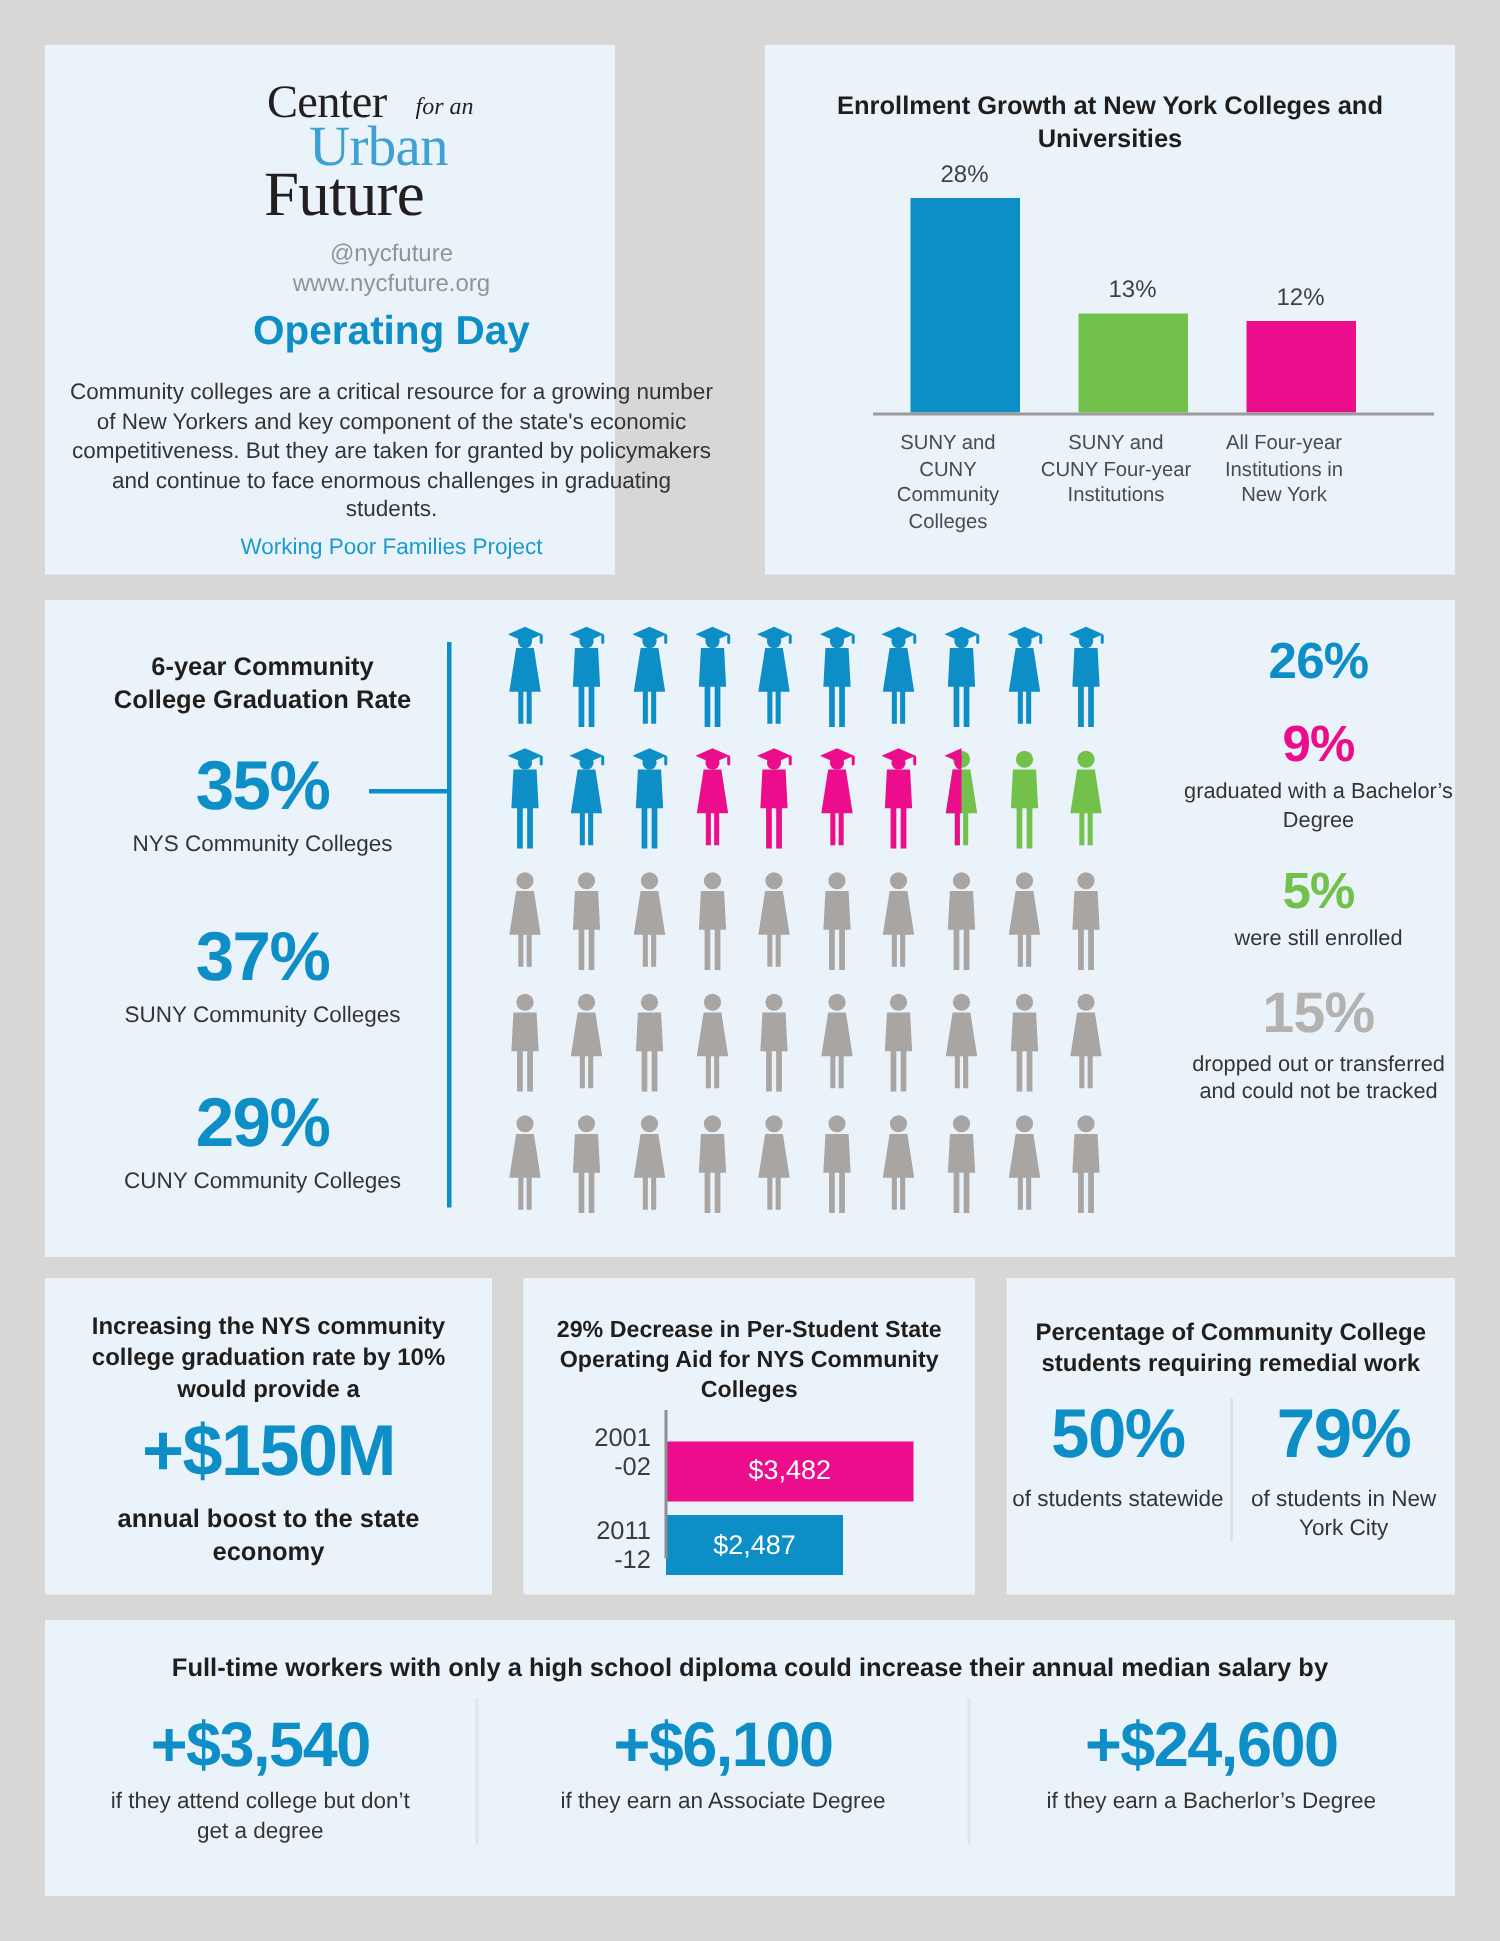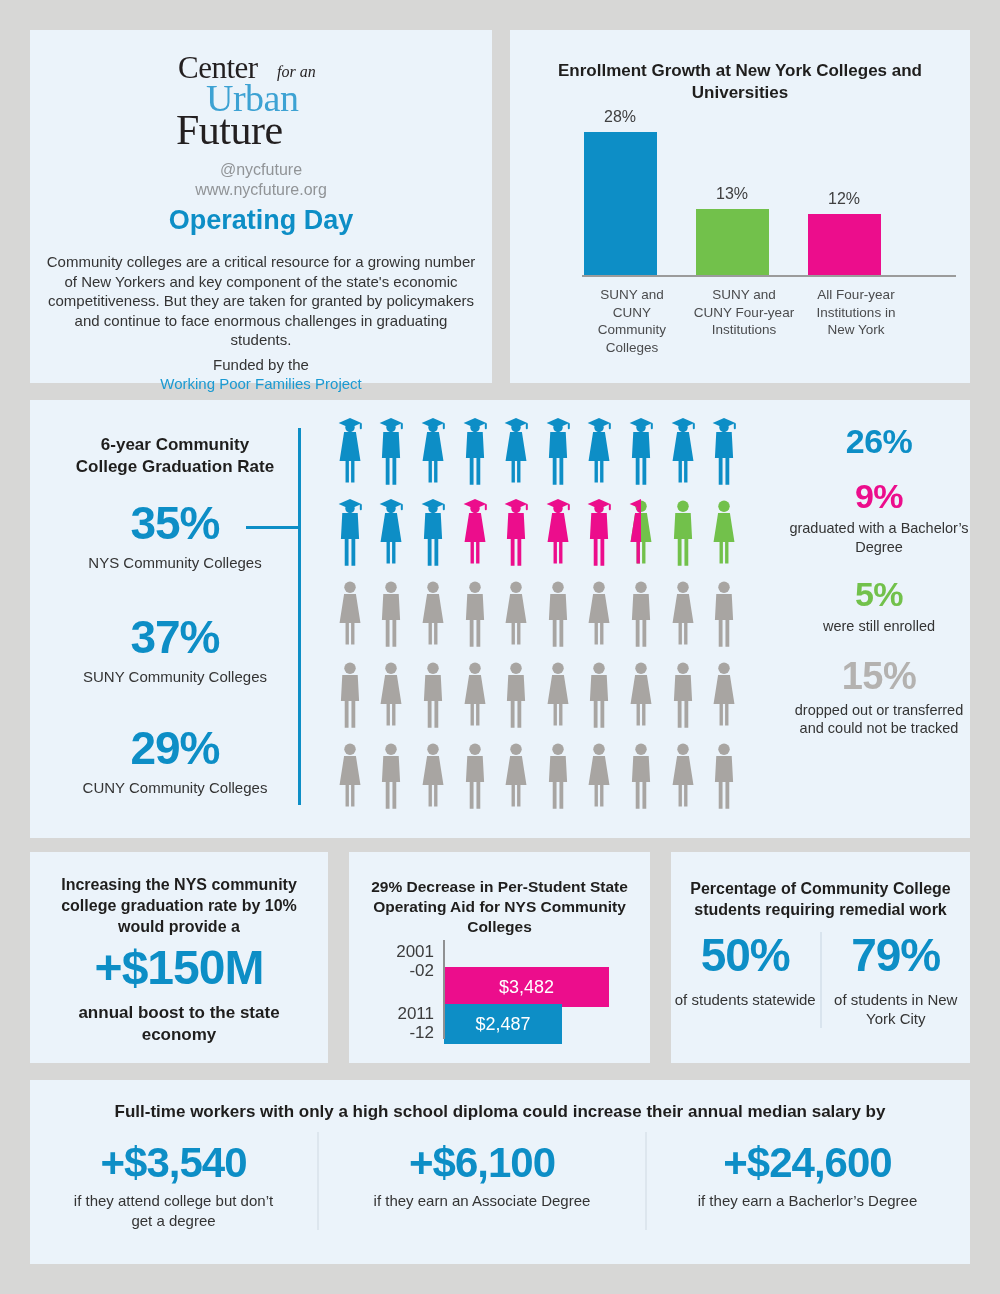--- a/index.html
+++ b/index.html
@@ -6,36 +6,36 @@
   body{background:#d7d7d6;font-family:"Liberation Sans",sans-serif;color:#2c2c2d;}
   .canvas{position:relative;width:1000px;height:1294px;background:#d7d7d6;overflow:hidden;}
   .panel{position:absolute;background:#ebf3fa;}
   .tc{text-align:center;}
   .c-blue{color:#0d8ec6;}
   .c-pink{color:#ec0d8c;}
   .c-green{color:#72c14b;}
   .c-gray{color:#b4b2b0;}
 
   
-  #p-intro{left:30px;top:30px;width:462px;height:353px;}
+  #p-intro{left:30px;top:30px;width:380px;height:353px;}
   .logo{position:absolute;left:146px;top:20px;width:170px;height:106px;font-family:"Liberation Serif",serif;}
   .logo .l-center{position:absolute;left:2px;top:0;font-size:31px;color:#231f20;letter-spacing:-0.5px;}
   .logo .l-foran{position:absolute;left:101px;top:13px;font-size:16px;font-style:italic;color:#231f20;}
   .logo .l-urban{position:absolute;left:30px;top:26px;font-size:38px;color:#3da2d3;letter-spacing:-0.5px;}
   .logo .l-future{position:absolute;left:0px;top:56px;font-size:42px;color:#231f20;letter-spacing:-0.5px;}
   .site{position:absolute;left:0;top:130px;width:462px;font-size:16px;line-height:20px;color:#919497;}
   .cd-title{position:absolute;left:0;top:175px;width:462px;font-size:27px;font-weight:700;color:#0d8ec6;}
   .intro-text{position:absolute;left:16px;top:222px;width:430px;font-size:15px;line-height:19.5px;color:#343434;}
   .funded{position:absolute;left:0;top:325px;width:462px;font-size:15px;line-height:19px;color:#343434;}
   .funded .wpfp{color:#1b9ad2;}
 
   
   #p-enroll{left:510px;top:30px;width:460px;height:353px;}
   .e-title{position:absolute;left:0;top:30px;width:460px;font-size:17px;line-height:22px;font-weight:700;color:#1f1e1d;}
-  #enroll-bars{position:absolute;left:52px;top:75px;width:340px;height:170px;display:flex;align-items:flex-end;justify-content:center;gap:10px;}
+  #enroll-bars{position:absolute;left:68px;top:75px;width:340px;height:170px;display:flex;align-items:flex-end;justify-content:flex-end;gap:10px;}
   .ecol{width:102px;display:flex;flex-direction:column;align-items:center;justify-content:flex-end;}
   .eval{font-size:16px;color:#404041;margin-bottom:6px;}
   .ebar{width:73px;}
   .ebase{position:absolute;left:72px;top:245px;right:14px;height:2px;background:#9b9b9b;}
   #enroll-cats{position:absolute;left:64px;top:256px;width:340px;display:flex;justify-content:center;gap:10px;}
   .ecat{width:102px;font-size:13.5px;line-height:17.5px;color:#4a4b4d;text-align:center;}
 
   
   #p-grad{left:30px;top:400px;width:940px;height:438px;}
   .g-title{position:absolute;left:39px;top:34px;width:212px;font-size:17px;line-height:22px;font-weight:700;color:#1f1e1d;text-align:center;}
@@ -56,21 +56,21 @@
 
   
   #p-econ{left:30px;top:852px;width:298px;height:211px;}
   .ec-intro{position:absolute;left:10px;top:22px;width:278px;font-size:16px;line-height:21px;font-weight:700;color:#1f1e1d;}
   .ec-amount{position:absolute;left:0;top:88px;width:298px;font-size:48px;font-weight:700;color:#0d8ec6;letter-spacing:-1px;}
   .ec-outro{position:absolute;left:10px;top:150px;width:278px;font-size:17px;line-height:22px;font-weight:700;color:#1f1e1d;}
 
   #p-aid{left:349px;top:852px;width:301px;height:211px;}
   .a-title{position:absolute;left:8px;top:25px;width:285px;font-size:15.5px;line-height:20px;font-weight:700;color:#1f1e1d;}
   #aid-rows{position:absolute;left:8px;top:90px;width:290px;}
-  .arow{display:flex;align-items:flex-start;height:52px;margin-bottom:10px;}
+  .arow{display:flex;align-items:center;height:52px;margin-bottom:10px;}
   .alabel{width:86px;text-align:right;padding-right:9px;box-sizing:border-box;font-size:17px;line-height:19px;color:#3c3c3d;}
   .abar{height:40px;display:flex;align-items:center;justify-content:center;color:#fff;font-size:18px;margin-left:1px;}
   .aaxis{position:absolute;left:94px;top:88px;width:2px;height:99px;background:#8f9092;}
 
   #p-remedial{left:671px;top:852px;width:299px;height:211px;}
   .r-title{position:absolute;left:8px;top:26px;width:283px;font-size:16px;line-height:21px;font-weight:700;color:#1f1e1d;}
   .r-stats{position:absolute;left:0;top:80px;width:299px;display:flex;}
   .r-stat{flex:1;text-align:center;}
   .r-stat:first-child{border-right:2px solid #d9e4ee;}
   .r-stat .v{font-size:46px;font-weight:700;line-height:1;color:#0d8ec6;letter-spacing:-1px;}
@@ -99,21 +99,20 @@
       <span class="l-urban">Urban</span>
       <span class="l-future">Future</span>
     </div>
     <div class="site tc">
       <div>@nycfuture</div>
       <div>www.nycfuture.org</div>
     </div>
     <div class="cd-title tc">Operating Day</div>
     <div class="intro-text tc">Community colleges are a critical resource for a growing number of New Yorkers  and key component of the state's economic competitiveness. But they are taken for granted by policymakers and continue to face enormous challenges in graduating students.</div>
     <div class="funded tc">
-      <div>Funded by the</div>
       <div class="wpfp">Working Poor Families Project</div>
     </div>
   </div>
 
   <div class="panel" id="p-enroll">
     <div class="e-title tc">Enrollment Growth at New York Colleges and Universities</div>
     <div id="enroll-bars">
         <div class="ecol">
           <div class="eval">28%</div>
           <div class="ebar" style="height: 143px; background: rgb(13, 142, 198);"></div>

